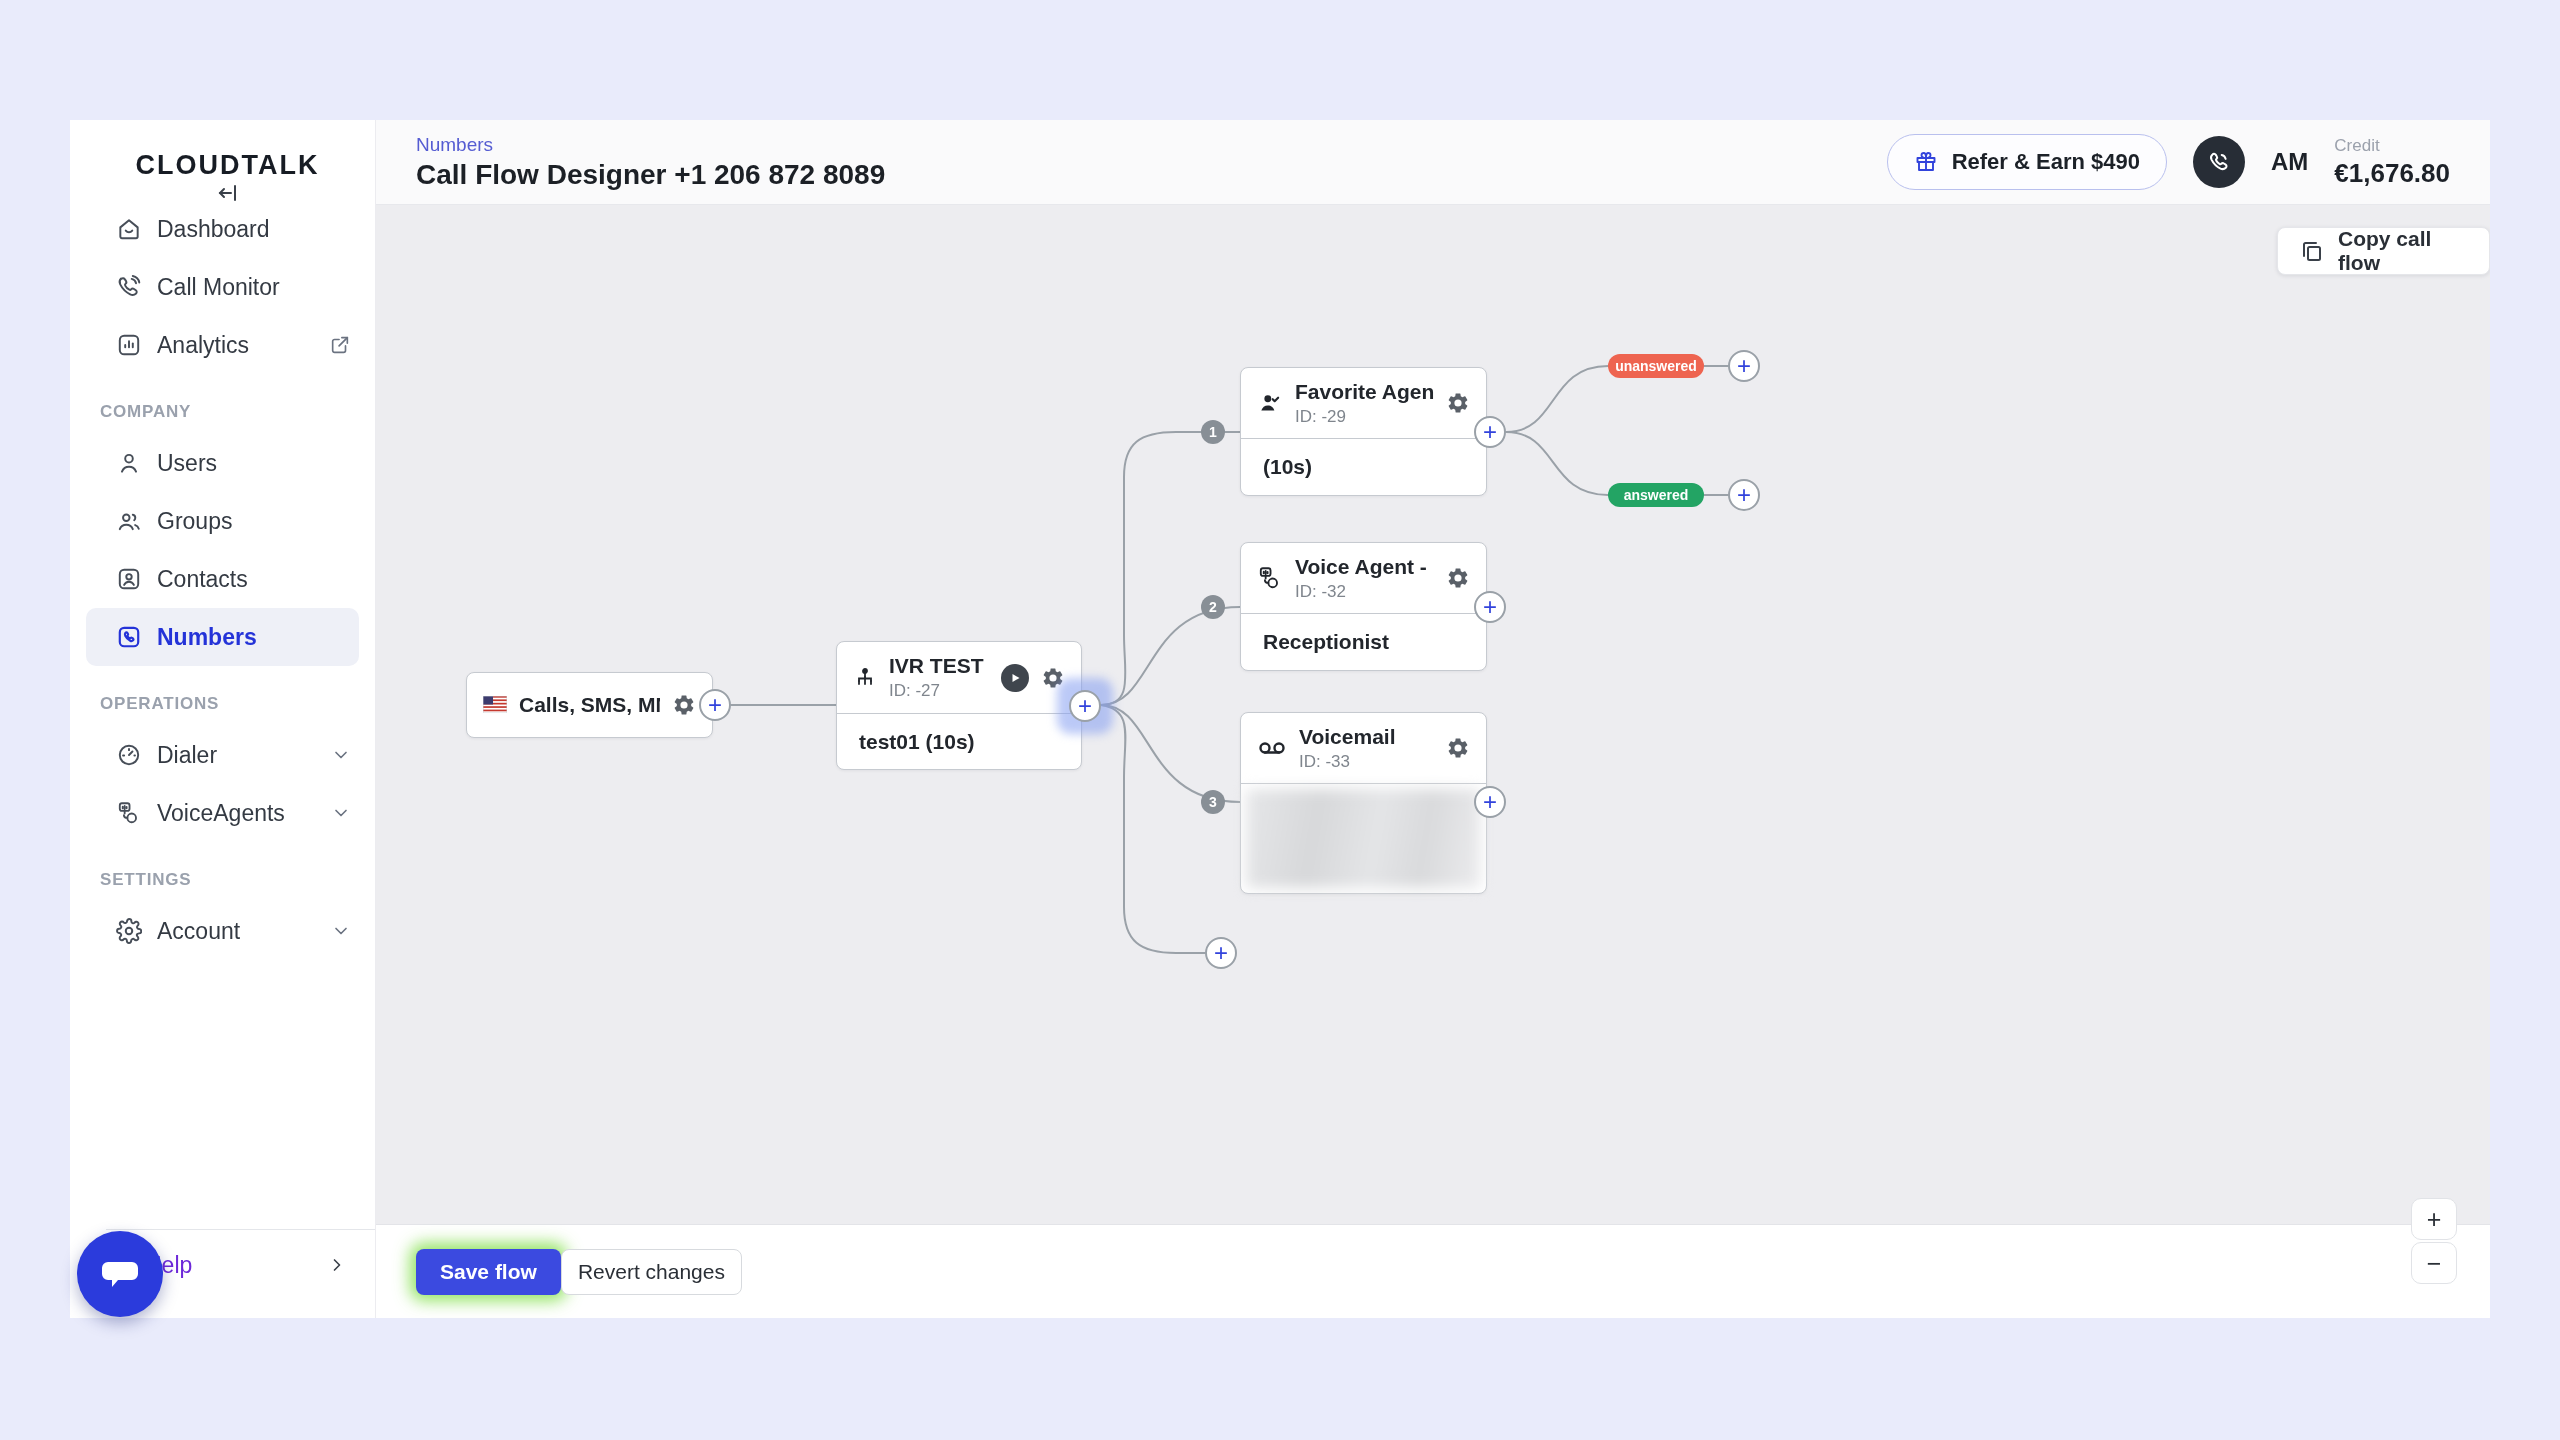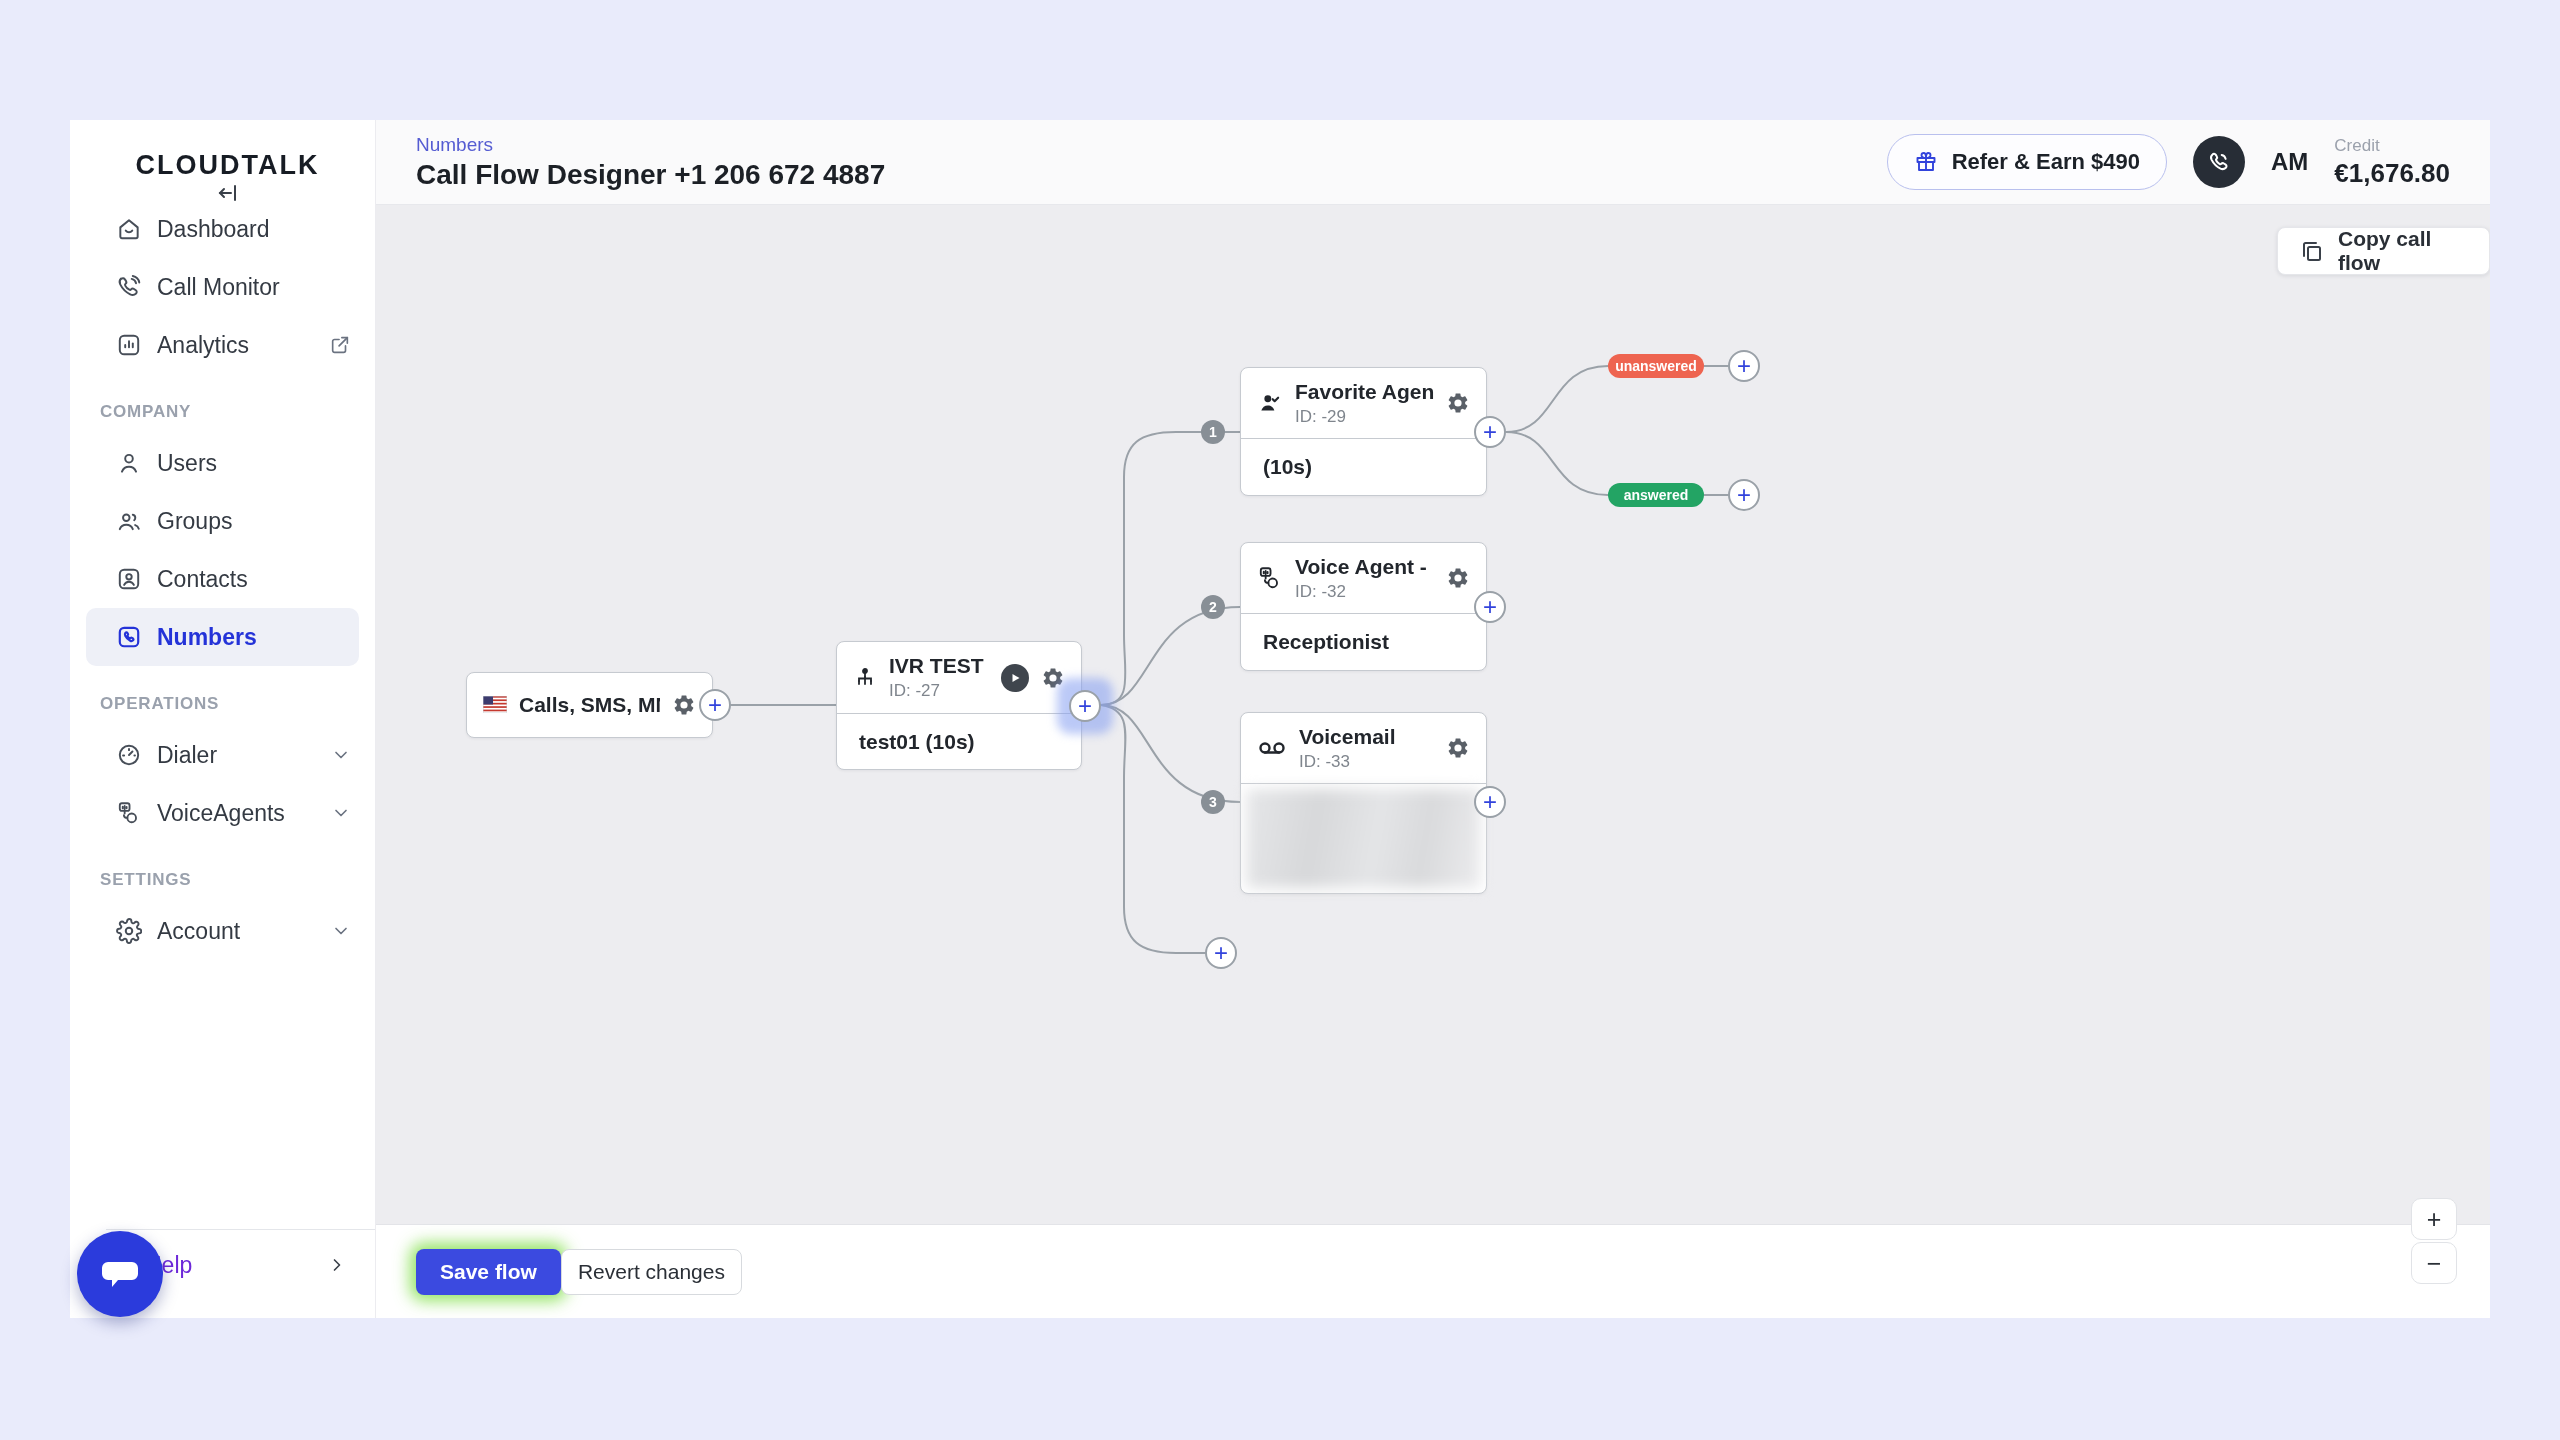--- a/index.html
+++ b/index.html
@@ -249,21 +249,21 @@
           </svg>
       </span>
     </div>
   </div>
 
   <div class="main">
 
     <div class="header">
       <div>
         <div class="crumb">Numbers</div>
-        <div class="page-title">Call Flow Designer +1 206 672 4887</div>
+        <div class="page-title">Call Flow Designer +1 206 872 8089</div>
       </div>
       <div class="header-right">
         <div class="refer-btn">
           <span class="gift">
             <svg width="24" height="24" viewBox="0 0 24 24" fill="none" stroke="currentColor" stroke-width="1.9" stroke-linecap="round" stroke-linejoin="round">
                 <rect x="3.5" y="8" width="17" height="4"></rect>
                 <path d="M5 12v8h14v-8"></path>
                 <path d="M12 8v12"></path>
                 <path d="M12 8c-2.5 0-4.5-1-4.5-2.7C7.5 4 8.5 3 9.8 3 11.5 3 12 5.5 12 8zm0 0c2.5 0 4.5-1 4.5-2.7C16.5 4 15.5 3 14.2 3 12.5 3 12 5.5 12 8z"></path>
               </svg>

